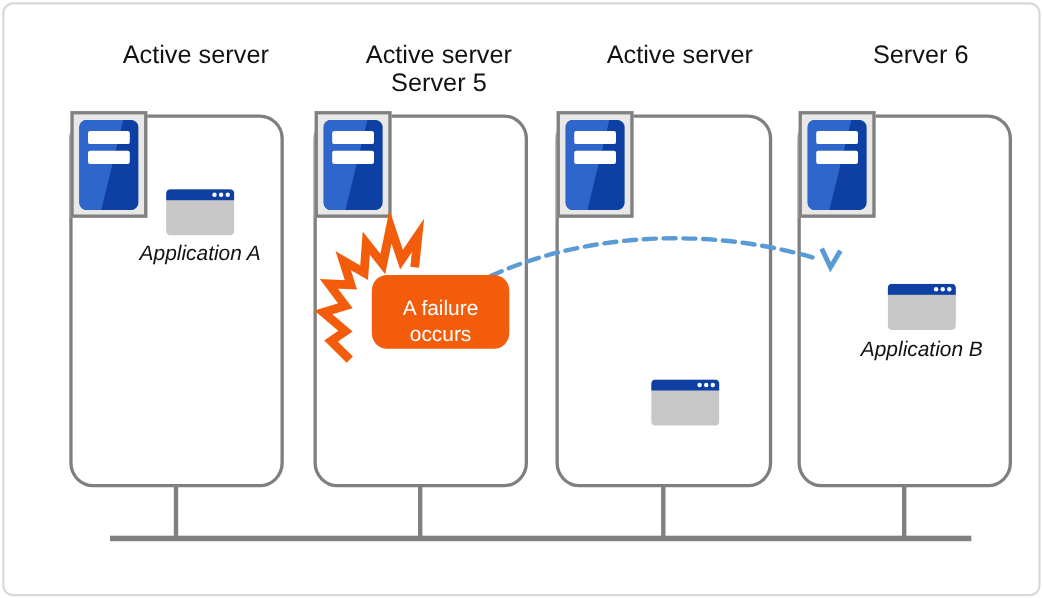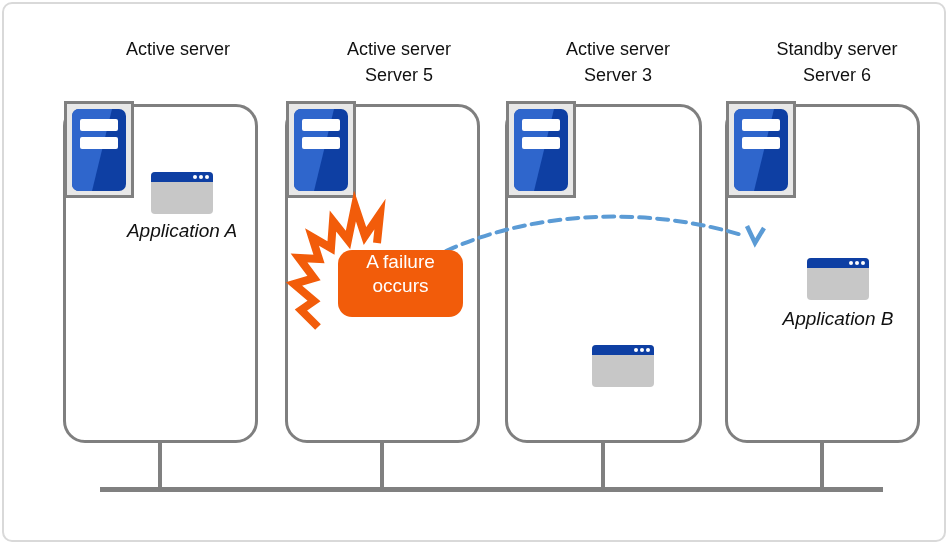--- a/index.html
+++ b/index.html
@@ -10,21 +10,21 @@
     font-family:"Liberation Sans", sans-serif;
     overflow:hidden;
   }
   .frame{
     position:absolute;left:2px;top:2px;right:2px;bottom:2px;
     border:2px solid #d9d9d9;border-radius:10px;
   }
   .col-title{
     position:absolute;width:220px;
     text-align:center;
-    font-size:18px;line-height:26px;color:#111111;
+    font-size:23px;line-height:26px;color:#111111;
     white-space:nowrap;
   }
   .server-box{
     position:absolute;top:104px;height:339px;
     border:3px solid #7f7f7f;border-radius:22px;
     background:#ffffff;box-sizing:border-box;
   }
   .holder{
     position:absolute;width:70px;height:97px;
     background:#e8e8e8;border:3px solid #808080;
@@ -32,21 +32,21 @@
     display:flex;align-items:center;justify-content:center;
   }
   .app-label{
     position:absolute;width:200px;text-align:center;
     font-size:19px;color:#111111;white-space:nowrap;font-style:italic;
   }
   .failure-badge{
     position:absolute;left:338px;top:250px;width:105px;height:67px;
     background:#f25c0a;border-radius:14px;
     color:#ffffff;font-size:19px;line-height:24px;
-    display:flex;align-items:flex-start;justify-content:center;
+    display:flex;align-items:flex-end;justify-content:center;
     text-align:center;padding:0 10px;box-sizing:content-box;
   }
   .connector{
     position:absolute;width:4px;top:441px;height:49px;background:#808080;
   }
   .bus{
     position:absolute;left:100px;top:487px;width:783px;height:5px;background:#808080;
   }
   .overlay{
     position:absolute;left:0;top:0;width:948px;height:544px;pointer-events:none;
@@ -62,24 +62,22 @@
 
   <div class="col-title" style="left:68px;top:36px;">
     <div>Active server</div>
   </div>
   <div class="col-title" style="left:289px;top:36px;">
     <div>Active server</div>
     <div>Server 5</div>
   </div>
   <div class="col-title" style="left:508px;top:36px;">
     <div>Active server</div>
-    <div>Server 3</div>
   </div>
   <div class="col-title" style="left:727px;top:36px;">
-    <div>Standby server</div>
     <div>Server 6</div>
   </div>
 
   <div class="server-box" style="left:63px;width:195px;"></div>
   <div class="server-box" style="left:285px;width:195px;"></div>
   <div class="server-box" style="left:505px;width:197px;"></div>
   <div class="server-box" style="left:725px;width:195px;"></div>
 
   <div class="connector" style="left:158px;"></div>
   <div class="connector" style="left:380px;"></div>

